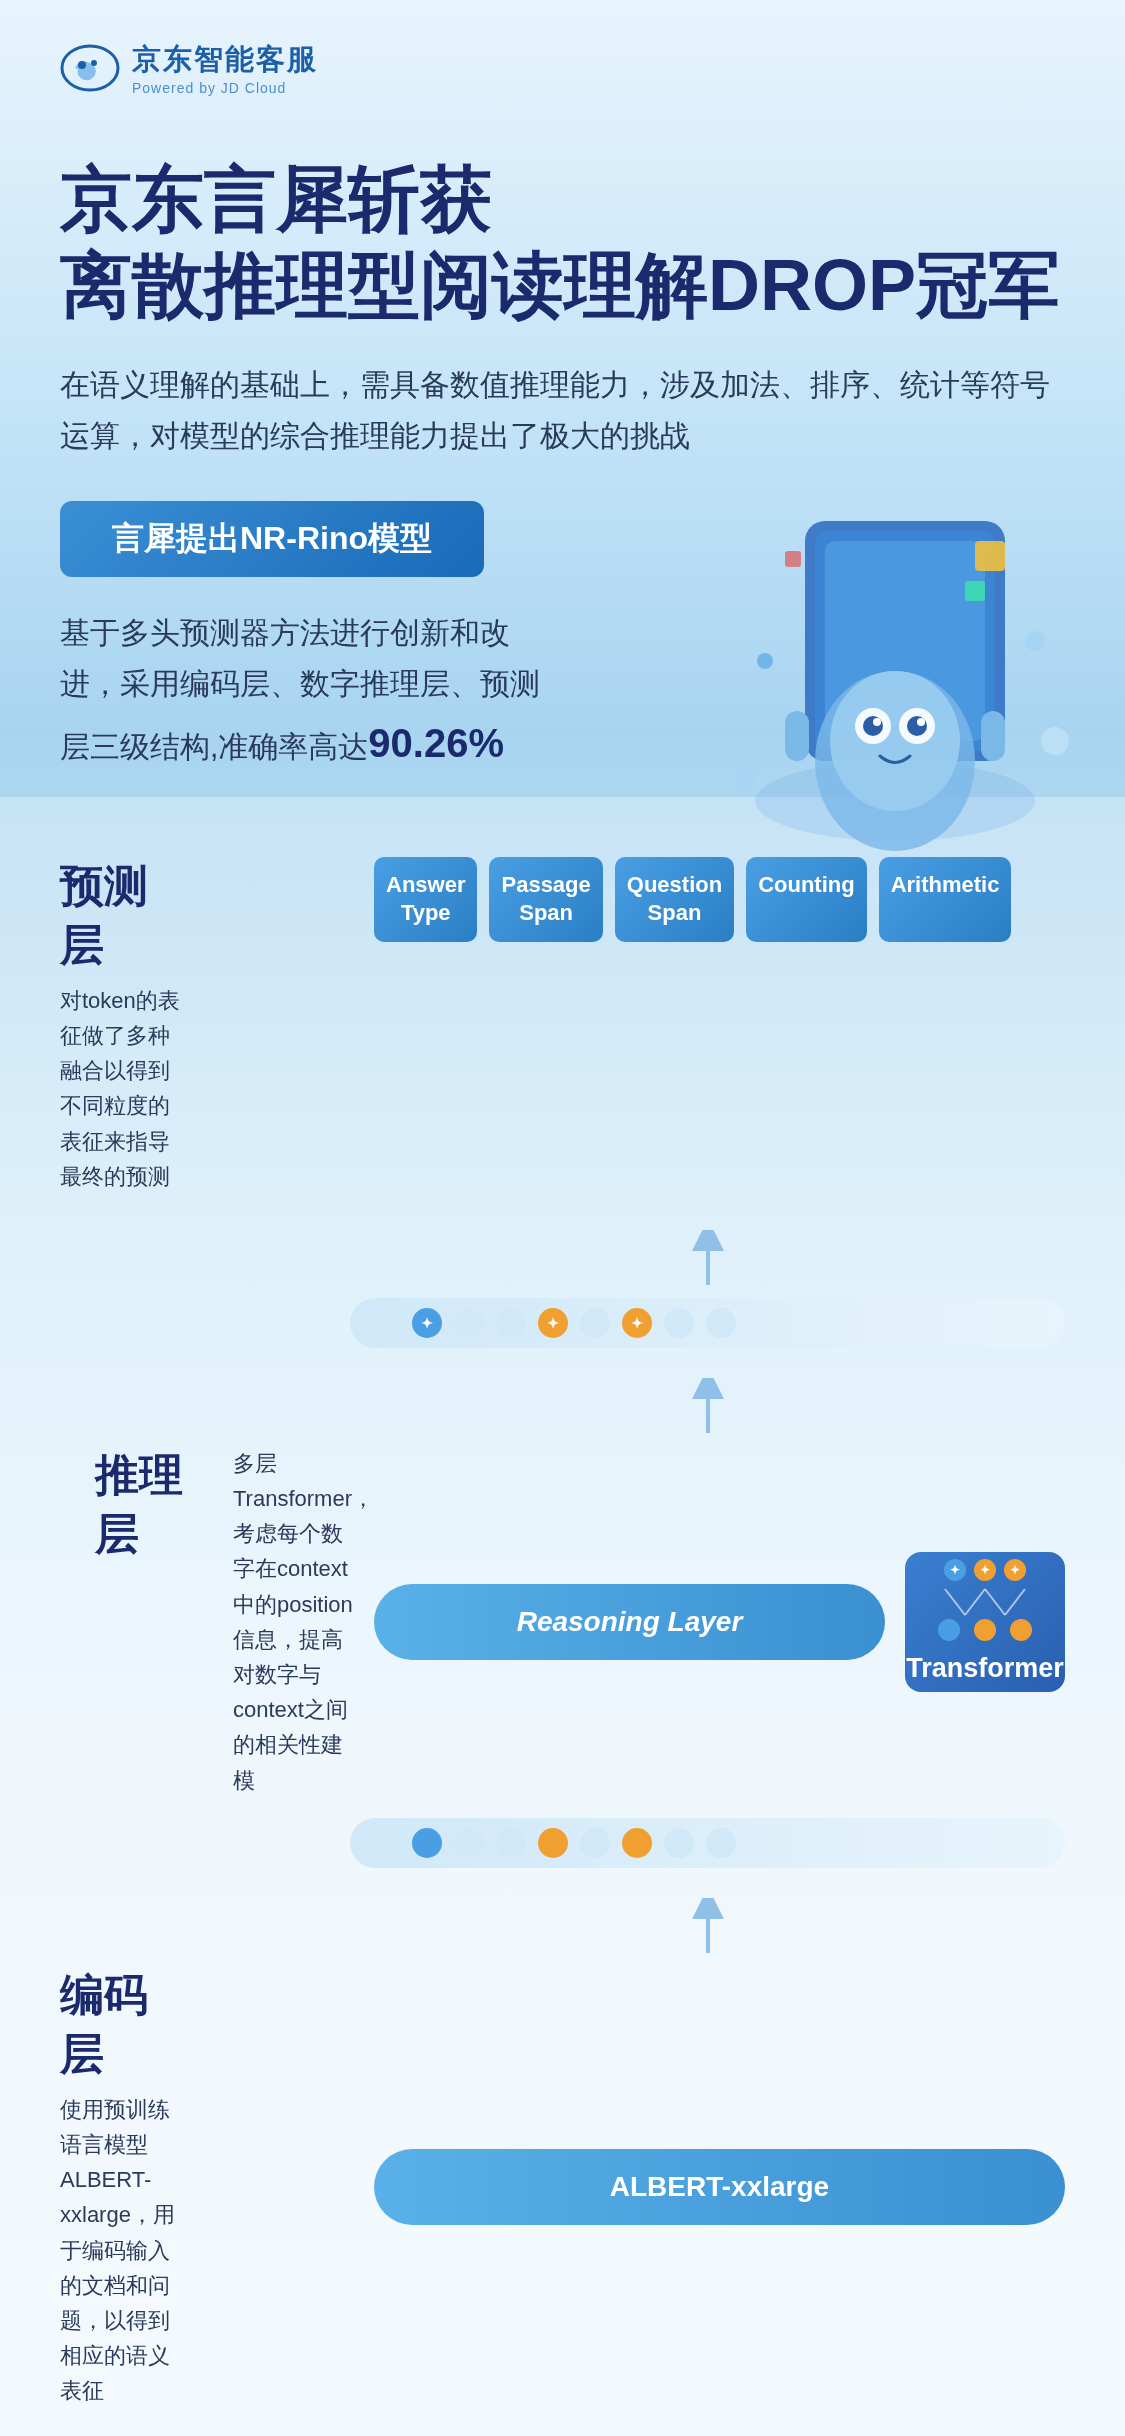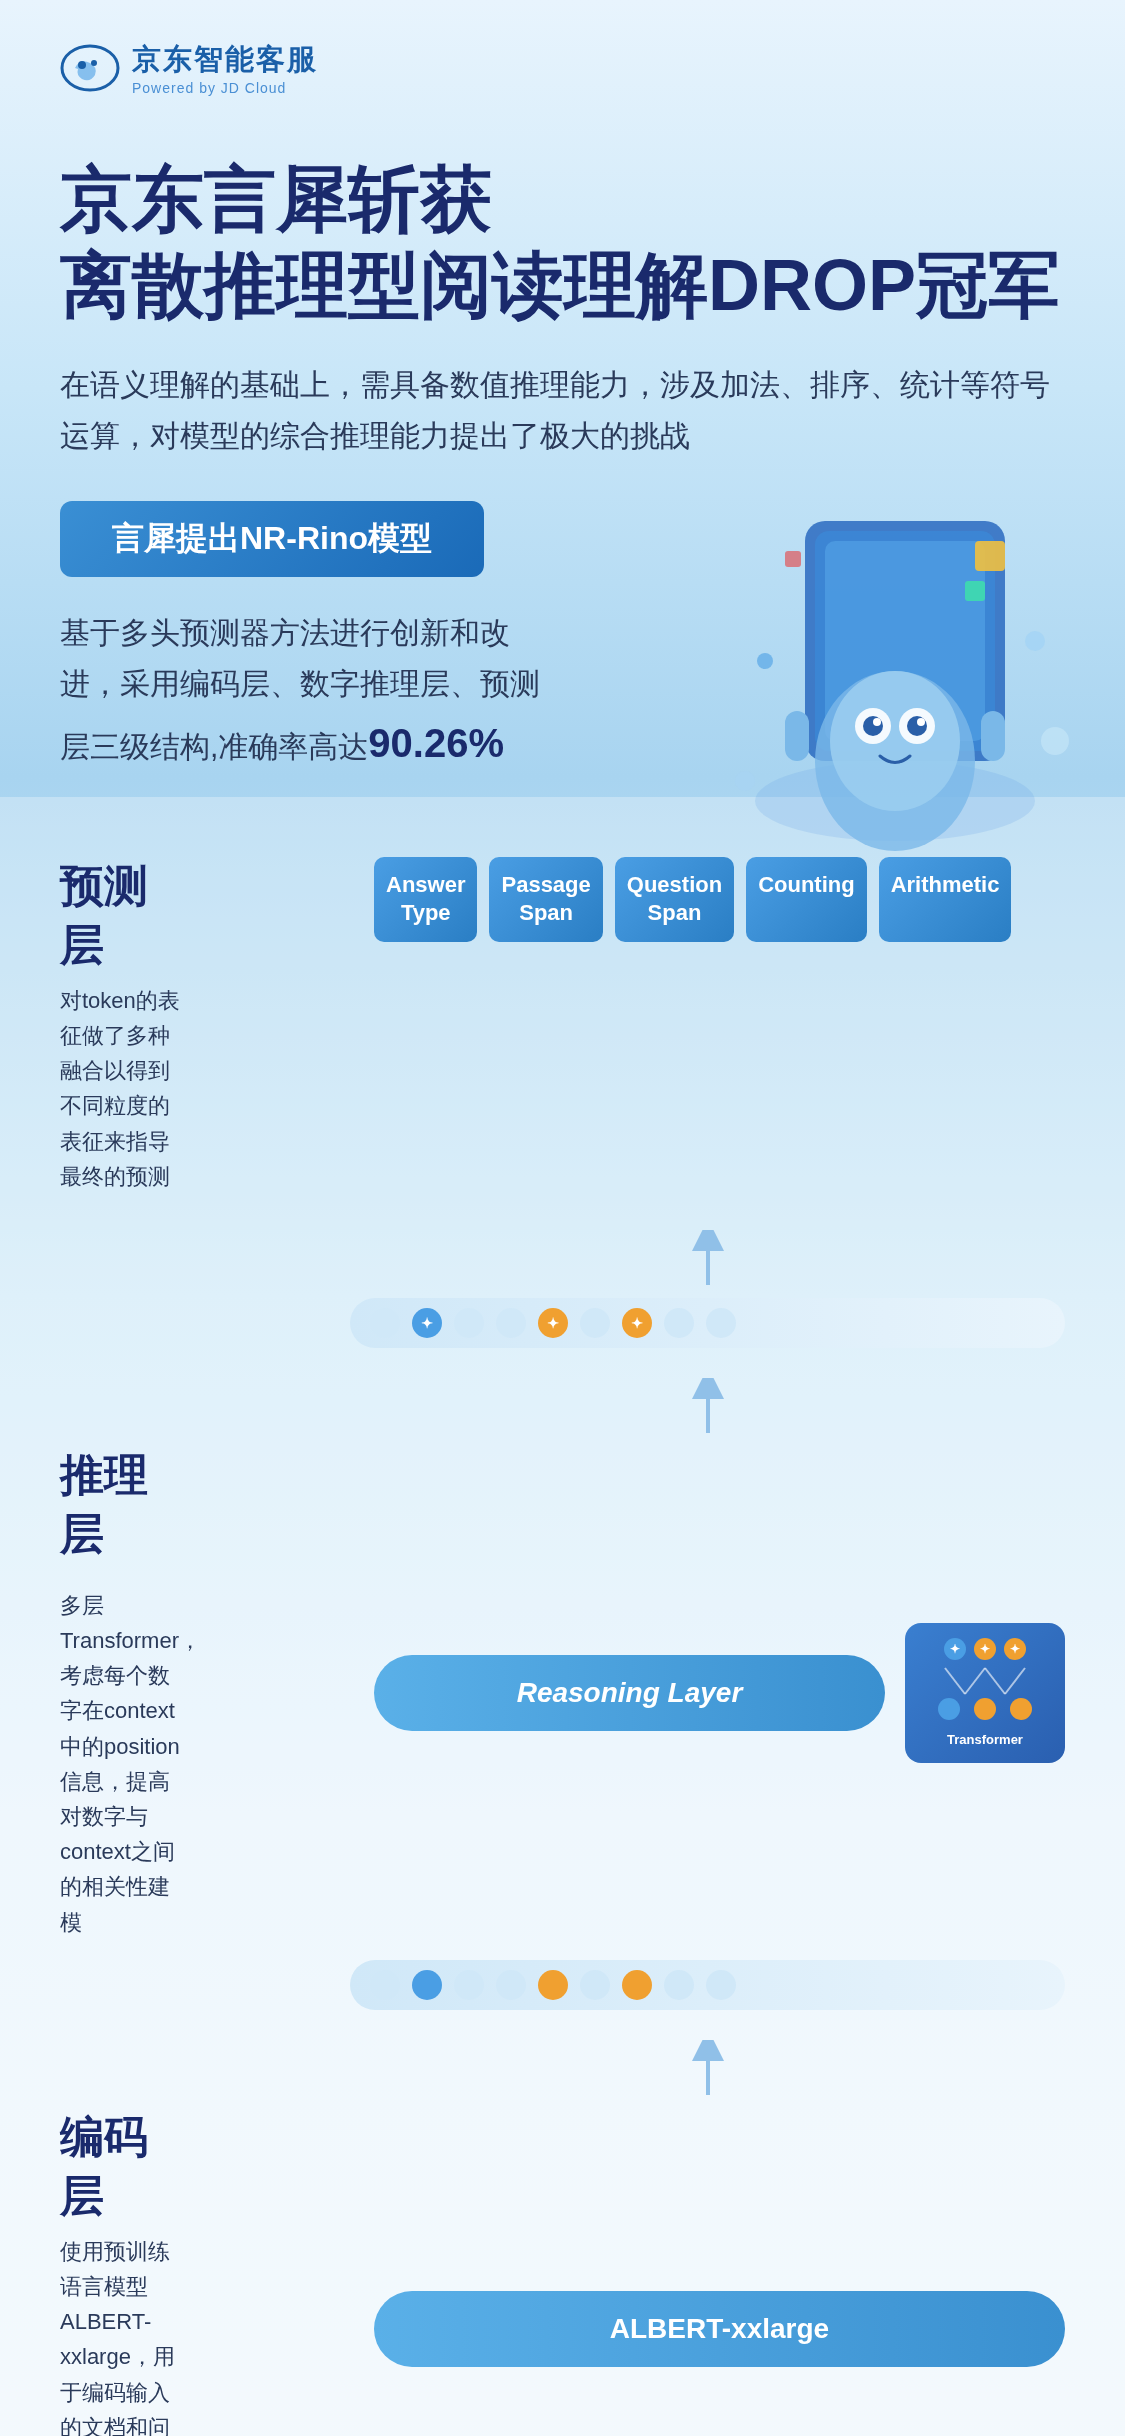--- a/index.html
+++ b/index.html
@@ -356,21 +356,21 @@
           <marker id="ah2" markerWidth="8" markerHeight="8" refX="4" refY="4" orient="auto">
             <path d="M0,0 L8,4 L0,8 Z" fill="#90c0e8"></path>
           </marker>
         </defs>
       <line x1="25" y1="55" x2="25" y2="5" stroke="#90c0e8" stroke-width="4" marker-end="url(#ah2)"></line>
     </svg>
   </div>
 
   <div class="full-row" style="margin-bottom: 20px; align-items: center;">
     <div class="left-col">
-      <div style="display:flex; flex-direction:column; gap:24px;">
+      <div style="display:flex; flex-direction:row; gap:8px;margin-left:35px;">
         <span class="layer-label">推理层</span>
         <p class="layer-desc">多层Transformer，考虑每个数字在context中的position信息，提高对数字与context之间的相关性建模</p>
       </div>
     </div>
     <div class="right-col" style="display:flex; align-items:center; gap:20px;">
       <div class="reasoning-bar">Reasoning Layer</div>
 
       <div class="transformer-box">
 
         <div style="display:flex; gap:8px; margin-bottom:6px;">
@@ -384,21 +384,21 @@
           <line x1="60" y1="2" x2="40" y2="28" stroke="rgba(255,255,255,0.6)" stroke-width="2"></line>
           <line x1="60" y1="2" x2="80" y2="28" stroke="rgba(255,255,255,0.6)" stroke-width="2"></line>
           <line x1="100" y1="2" x2="80" y2="28" stroke="rgba(255,255,255,0.6)" stroke-width="2"></line>
         </svg>
 
         <div style="display:flex; gap:14px; margin-top:2px;">
           <div style="width:22px;height:22px;background:#4a9ee4;border-radius:50%;"></div>
           <div style="width:22px;height:22px;background:#f0a030;border-radius:50%;"></div>
           <div style="width:22px;height:22px;background:#f0a030;border-radius:50%;"></div>
         </div>
-        <span style="color:white;font-size:13px;font-weight:700;margin-top:12px;">Transformer</span>
+        <span style="color:white;font-size:27px;font-weight:700;margin-top:12px;">Transformer</span>
       </div>
     </div>
   </div>
 
   <div style="margin-left: 290px; margin-bottom: 30px;">
     <div class="dots-track">
       <div class="dot-sm" style="background:#d0e8f8;"></div>
       <div class="dot-sm" style="background:#4a9ee4;"></div>
       <div class="dot-sm" style="background:#d0e8f8;"></div>
       <div class="dot-sm" style="background:#d0e8f8;"></div>

